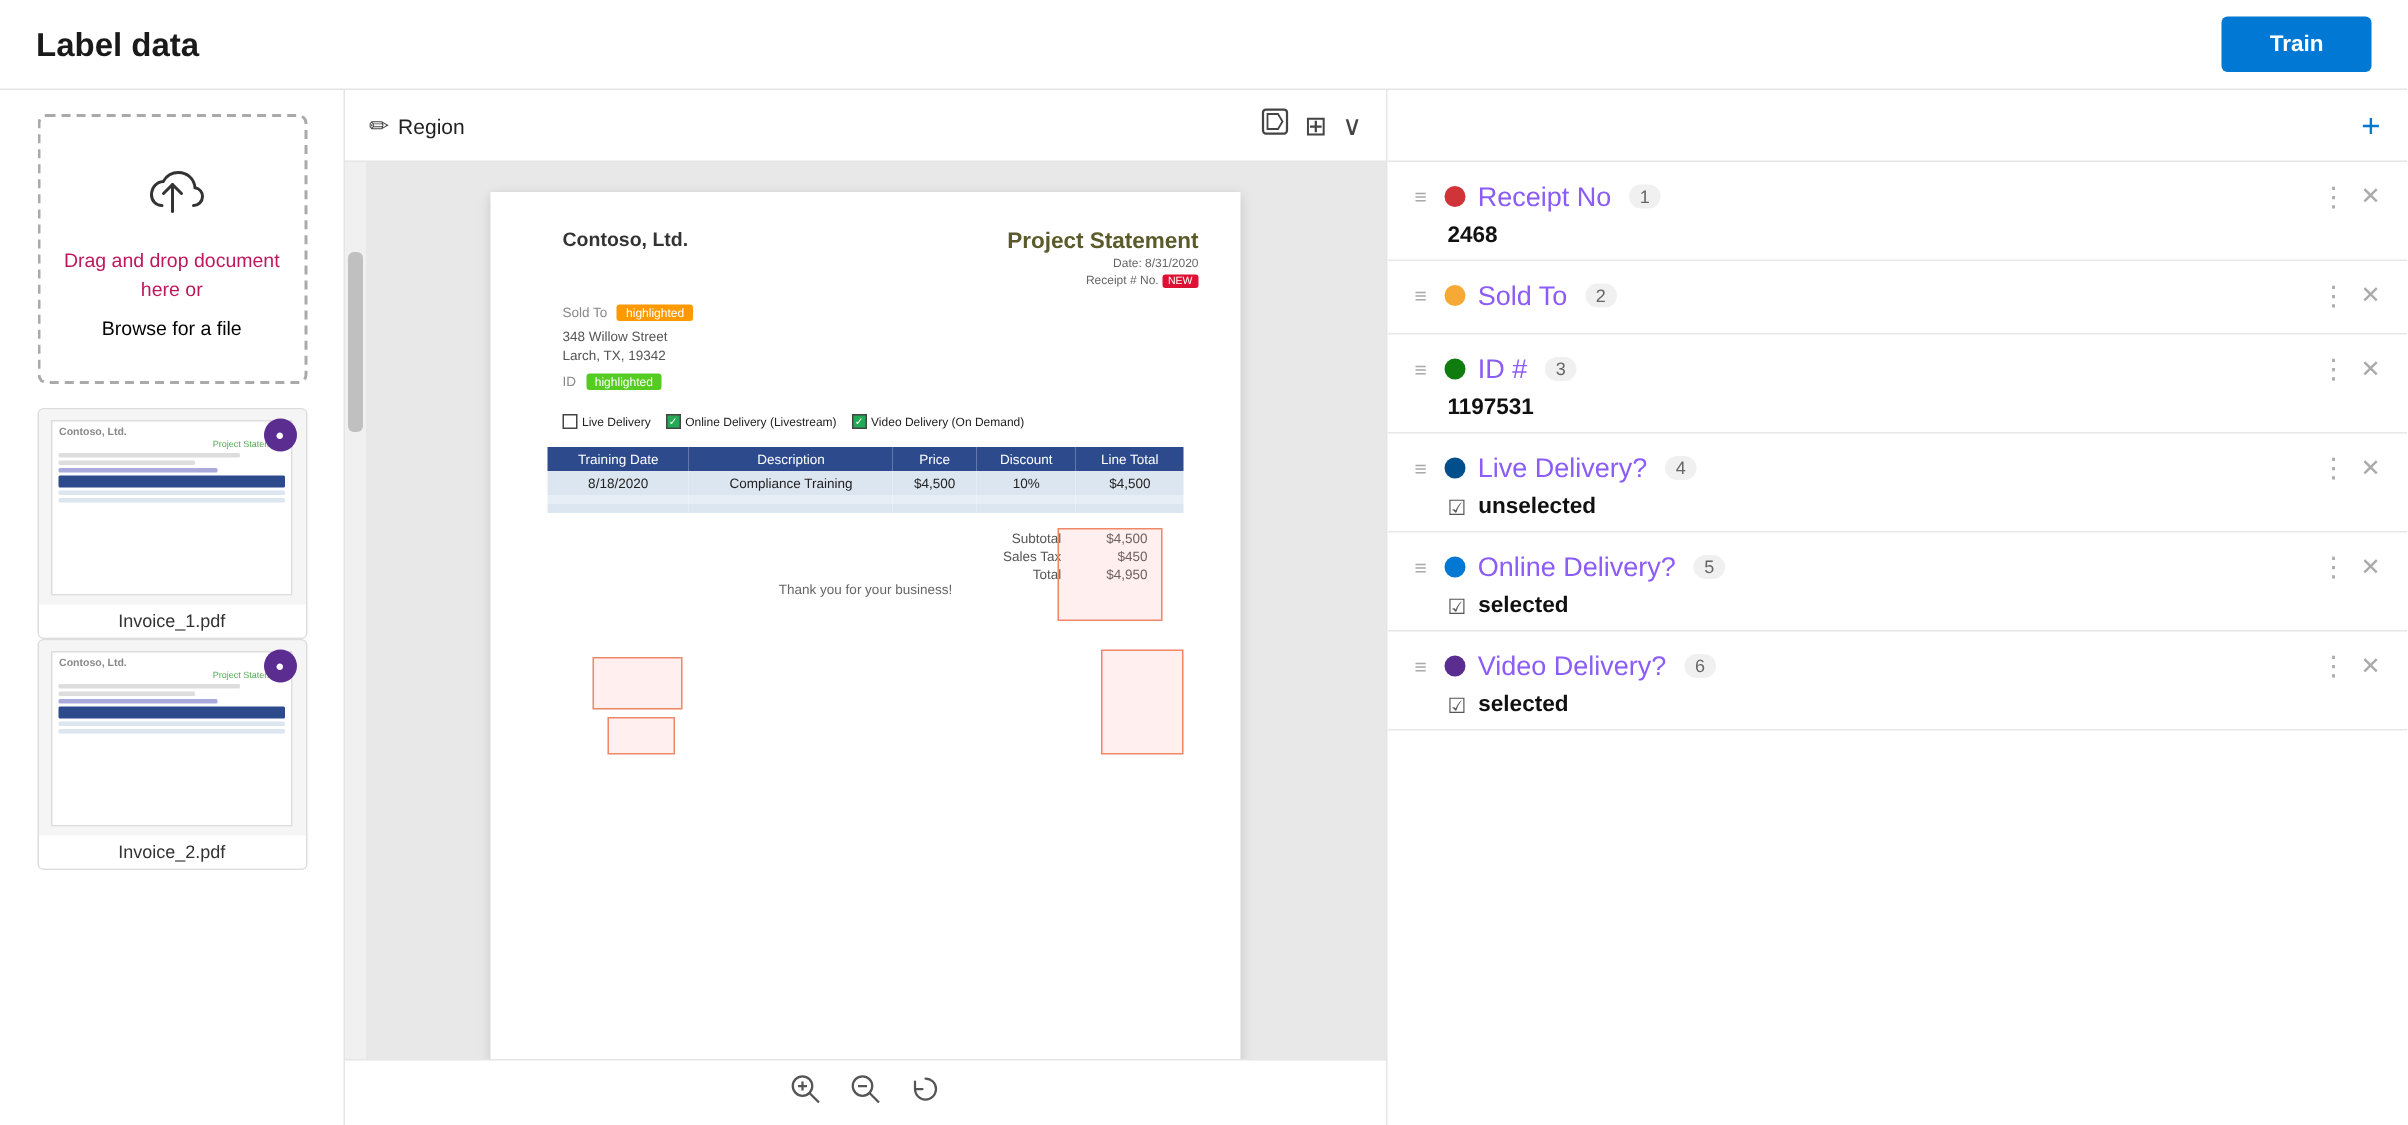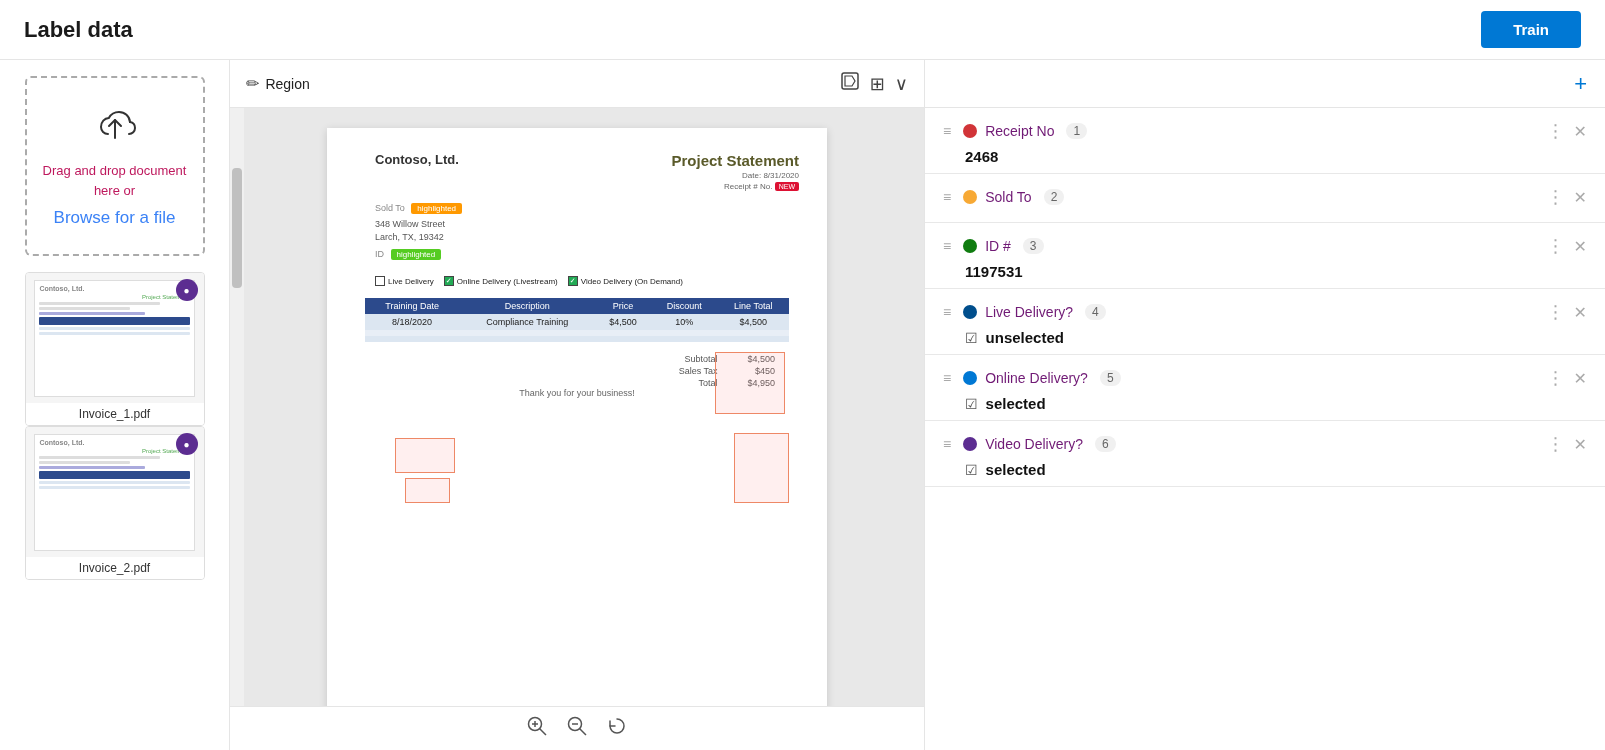--- a/index.html
+++ b/index.html
@@ -27,21 +27,21 @@
       display: flex; flex-direction: column; align-items: center; padding: 16px 12px; gap: 16px;
       overflow-y: auto;
     }
     .upload-area {
       width: 180px; height: 180px; border: 2px dashed #aaa; border-radius: 6px;
       display: flex; flex-direction: column; align-items: center; justify-content: center;
       gap: 8px; padding: 16px; text-align: center; cursor: pointer;
     }
     .upload-icon { font-size: 36px; color: #333; }
     .upload-text { color: #be185d; font-size: 13px; line-height: 1.5; }
-    .browse-link { color: #3b82f6; cursor: pointer; text-decoration: none; font-size: 17px; }
+    .browse-link { color: #000000; cursor: pointer; text-decoration: none; font-size: 13px; }
 
     .doc-card {
       width: 180px; border: 1px solid #ddd; border-radius: 4px; overflow: hidden; cursor: pointer;
       display: flex; flex-direction: column;
     }
     .doc-thumbnail {
       width: 100%; height: 130px; background: #f5f5f5; position: relative;
       display: flex; align-items: center; justify-content: center;
     }
     .doc-thumb-inner {
@@ -140,21 +140,21 @@
     .label-item {
       border-bottom: 1px solid #e8e8e8; padding: 12px 18px 8px 18px;
     }
     .label-item-header {
       display: flex; align-items: center; gap: 8px; margin-bottom: 6px;
     }
     .drag-handle { color: #aaa; font-size: 14px; cursor: grab; margin-right: 4px; }
     .color-dot {
       width: 14px; height: 14px; border-radius: 50%; flex-shrink: 0;
     }
-    .label-name { font-size: 14px; color: #701a75; }
+    .label-name { font-size: 18px; color: #8b5cf6; }
     .label-count {
       background: #f0f0f0; color: #666; border-radius: 10px;
       padding: 1px 7px; font-size: 12px; margin-left: 4px;
     }
     .label-item-actions {
       margin-left: auto; display: flex; align-items: center; gap: 8px;
     }
     .three-dots { color: #aaa; font-size: 18px; cursor: pointer; letter-spacing: 1px; }
     .close-x { color: #aaa; font-size: 16px; cursor: pointer; background: none; border: none; }
 
@@ -307,21 +307,21 @@
             <tr style="background:#dce6f1;">
               <td></td>
                 <td></td>
                 <td></td>
                 <td></td>
                 <td></td>
             </tr>
           </tbody>
         </table>
 
-        <div style="margin-top:12px; text-align:right; font-size:9px; color:#555; position:relative; padding-right:10px; margin-right:14px;">
+        <div style="margin-top:12px; text-align:right; font-size:9px; color:#555; position:relative; padding-right:10px; margin-right:24px;">
           <div style="margin-bottom:2px;">Subtotal <span style="display:inline-block;width:55px;text-align:right;">$4,500</span></div>
           <div style="margin-bottom:2px;">Sales Tax <span style="display:inline-block;width:55px;text-align:right;">$450</span></div>
           <div>Total <span style="display:inline-block;width:55px;text-align:right;">$4,950</span></div>
 
           <div style="position:absolute; right:0; top:-2px; width:70px; height:62px; border:1.5px solid #e86; background:rgba(255,150,150,0.15);pointer-events:none;"></div>
         </div>
 
         <div class="doc-thank-you">Thank you for your business!</div>
 
         <div style="position:relative; margin-top:30px; height:80px; margin-left:20px;">

